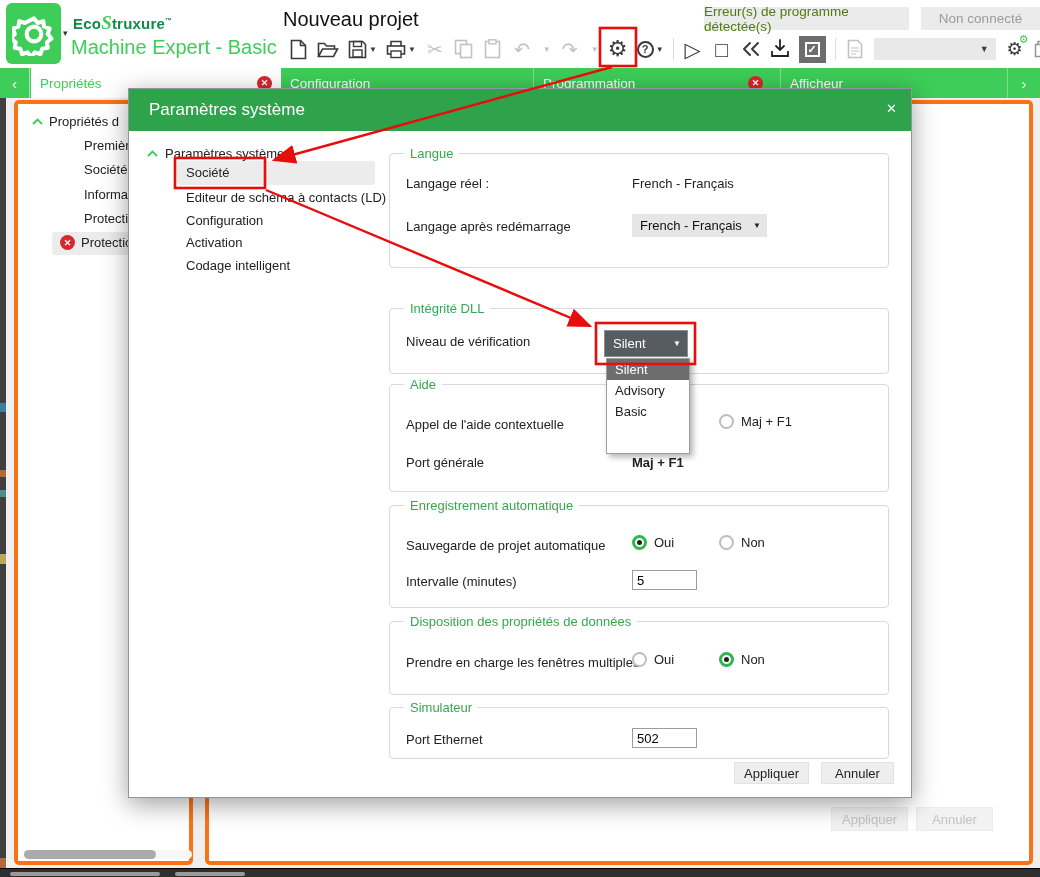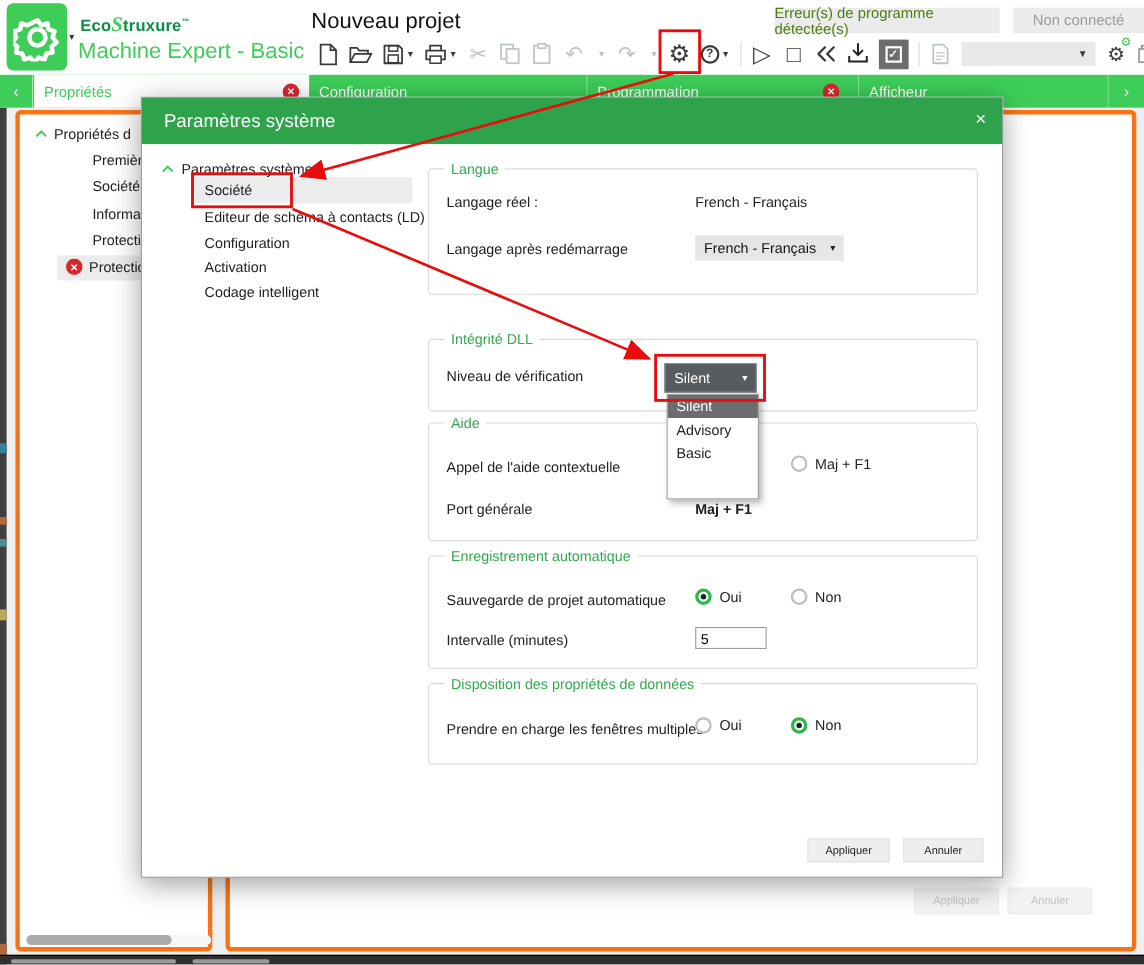--- a/index.html
+++ b/index.html
@@ -50,21 +50,21 @@
   .edge-strip { position:absolute; left:0; top:0; width:6px; height:779px; background:#3f3f3f; }
   .sliver { position:absolute; left:0; width:6px; }
   .panel { position:absolute; background:#fff; border:4px solid #f97316; border-radius:5px; }
   .left-panel { left:14px; top:2px; width:179px; height:765px; }
   .right-panel { left:205px; top:2px; width:828px; height:765px; }
   .tree-row { position:absolute; display:flex; align-items:center; gap:6px; white-space:nowrap; overflow:hidden; }
   .chev-up svg { display:block; }
   .sel-bg { position:absolute; background:#ececec; border-radius:3px; }
   .hscroll-track { position:absolute; left:6px; top:746px; width:168px; height:9px; background:#f7f7f7; border-radius:5px; }
   .hscroll-thumb { position:absolute; left:0; top:0; width:132px; height:9px; background:#ababab; border-radius:5px; }
-  .btn { display:flex; align-items:center; justify-content:center; font-size:10px; }
+  .btn { display:flex; align-items:center; justify-content:center; font-size:13px; }
   .btn-disabled { position:absolute; width:77px; height:24px; background:#f2f2f2; color:#c3c3c3; border:1px solid #ececec; }
   .status-strip { position:absolute; left:0; top:770px; width:1040px; height:9px; background:#2f2f2f; border-top:1px solid #000; overflow:hidden; }
   .status-smudge { position:absolute; top:3px; height:4px; background:#9a9a9a; border-radius:2px; }
 
   
   .dialog { position:absolute; left:128px; top:88px; width:784px; height:710px; background:#fff; border:1px solid #8f969c; box-shadow:0 6px 24px rgba(0,0,0,.38); z-index:10; }
   .dlg-header { position:absolute; left:0; top:0; width:100%; height:42px; background:#2fa34c; display:flex; align-items:center; }
   .dlg-title { margin-left:20px; color:#fff; font-size:17px; }
   .dlg-close { position:absolute; right:14px; top:13px; color:#fff; font-size:13px; line-height:1; }
   .dlg-tree-row { position:absolute; display:flex; align-items:center; gap:7px; white-space:nowrap; }
@@ -387,20 +387,27 @@
       <div class="frow" style="left:242px; top:30px;">
         <span class="radio"></span>
         <span class="rlabel">Oui</span>
       </div>
       <div class="frow" style="left:329px; top:30px;">
         <span class="radio sel"></span>
         <span class="rlabel">Non</span>
       </div>
     </div>
 
+    <div class="fieldset" style="top:618px; height:52px;">
+      <span class="legend">Simulateur</span>
+      <div class="frow" style="left:16px; top:24px;">
+        <span class="flabel">Port Ethernet</span>
+      </div>
+      <input class="tinput" style="position: absolute; left: 242px; top: 20px; width: 65px;" value="502">
+    </div>
 
     <div class="btn dlg-btn" style="left:605px; top:673px;">Appliquer</div>
     <div class="btn dlg-btn" style="left:692px; top:673px; width:73px;">Annuler</div>
 
     <div class="droplist">
       <div class="dli sel">Silent</div>
       <div class="dli">Advisory</div>
       <div class="dli">Basic</div>
     </div>
   </div>

